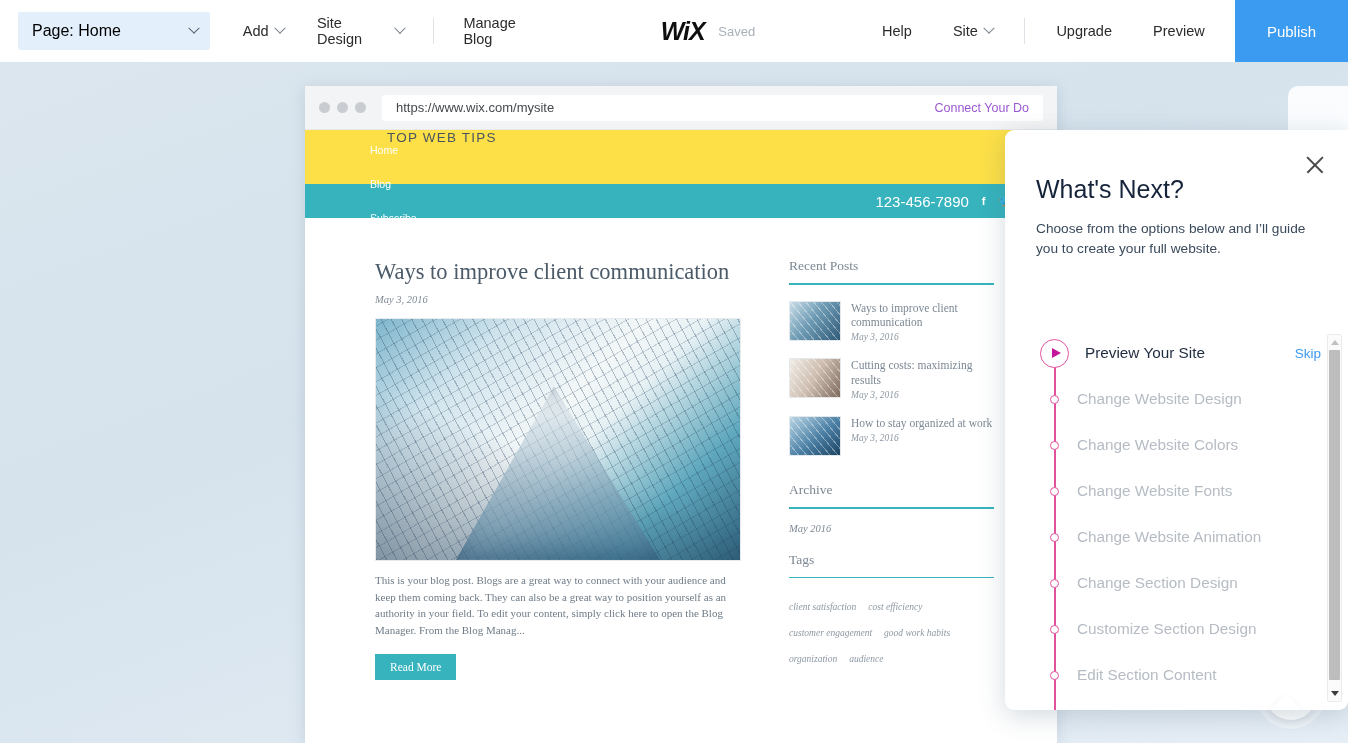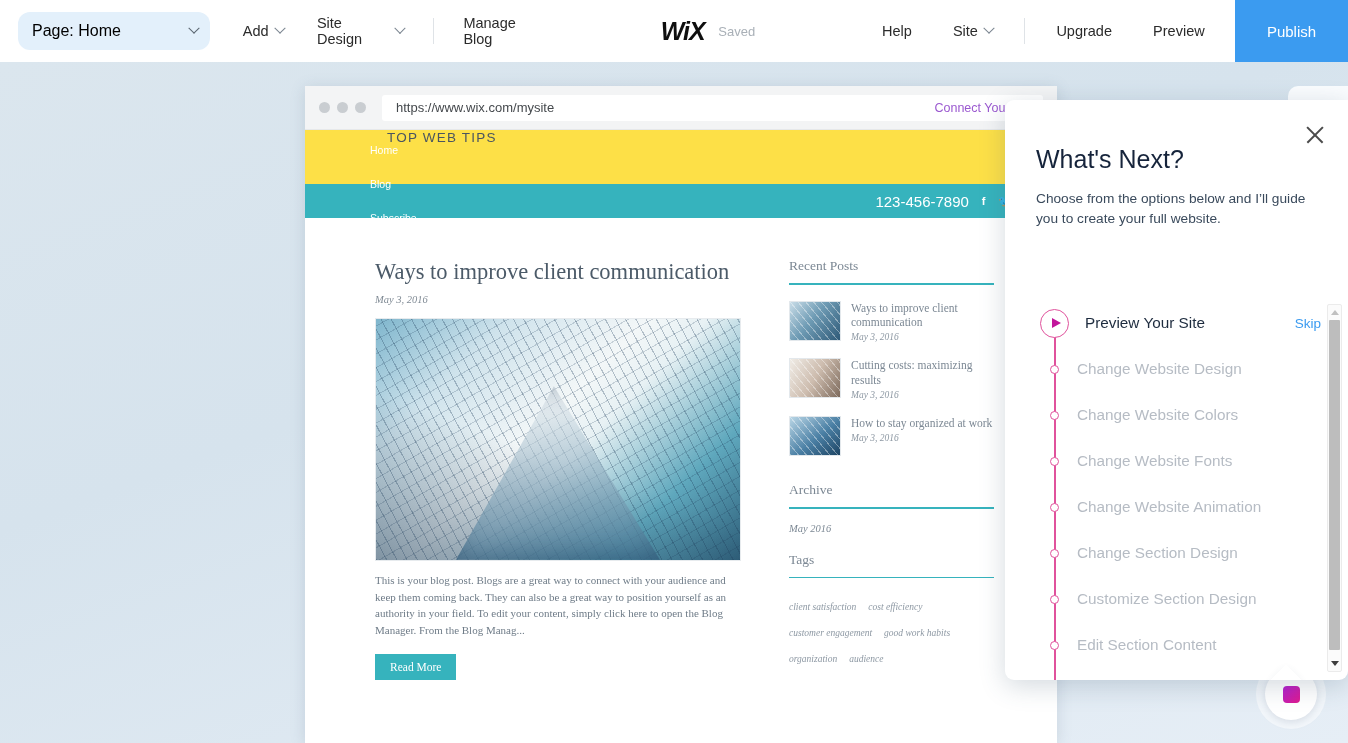--- a/index.html
+++ b/index.html
@@ -12,21 +12,21 @@
   #app { position: relative; width: 1348px; height: 743px; overflow: hidden; }
 
   
   #topbar {
     position: absolute; left: 0; top: 0; width: 1348px; height: 62px;
     background: #ffffff; display: flex; align-items: center;
     z-index: 40;
   }
   .page-select {
     margin-left: 18px; width: 196px; height: 38px;
-    background: #e3f0fb; border-radius: 12px;
+    background: #e3f0fb; border-radius: 2px;
     display: flex; align-items: center; justify-content: space-between;
     padding: 0 12px 0 14px; cursor: pointer;
   }
   .caret {
     display: inline-block; width: 8px; height: 8px;
     border-right: 1.4px solid #5a6570; border-bottom: 1.4px solid #5a6570;
     transform: rotate(45deg) translate(-2px,-2px);
   }
   .caret.light { border-color: #7b8590; }
   .menu-item {
@@ -142,21 +142,21 @@
   .r-date { font-size: 9.5px; color: #8d98a3; font-style: italic; margin-top: 2px; }
   .archive-item { font-size: 10.5px; color: #7c8894; font-style: italic; margin-top: 14px; }
   .tags-wrap { margin-top: 14px; line-height: 1.62; }
   .tag {
     font-size: 9.5px; color: #8d98a3; font-style: italic; margin-right: 8px;
     cursor: pointer; white-space: nowrap;
   }
 
   
   #whats-next {
-    position: absolute; right: 0; top: 38px; width: 343px; height: 580px;
+    position: absolute; right: 0; top: 68px; width: 343px; height: 580px;
     background: #ffffff; border-radius: 9px 0 9px 9px;
     box-shadow: 0 6px 26px rgba(60,85,110,.22);
     z-index: 60; overflow: hidden;
   }
   .wn-close {
     position: absolute; right: 22px; top: 24px; width: 22px; height: 22px;
     cursor: pointer; opacity: .85;
   }
   .wn-close::before, .wn-close::after {
     content: ""; position: absolute; left: 0; top: 10px; width: 22px; height: 1.6px;

